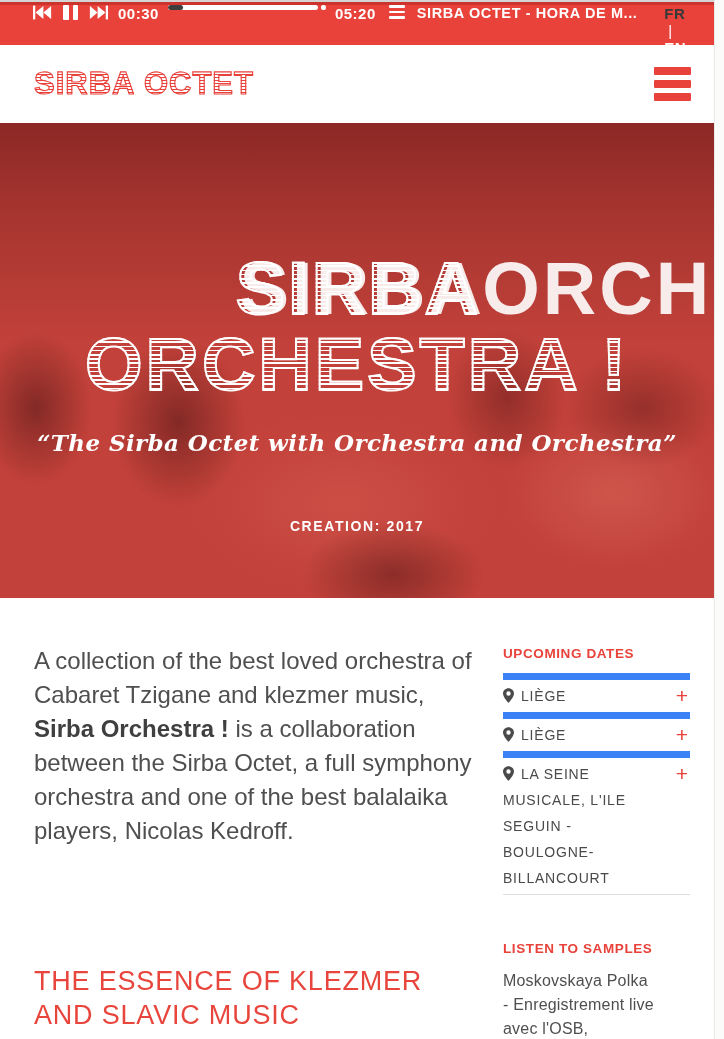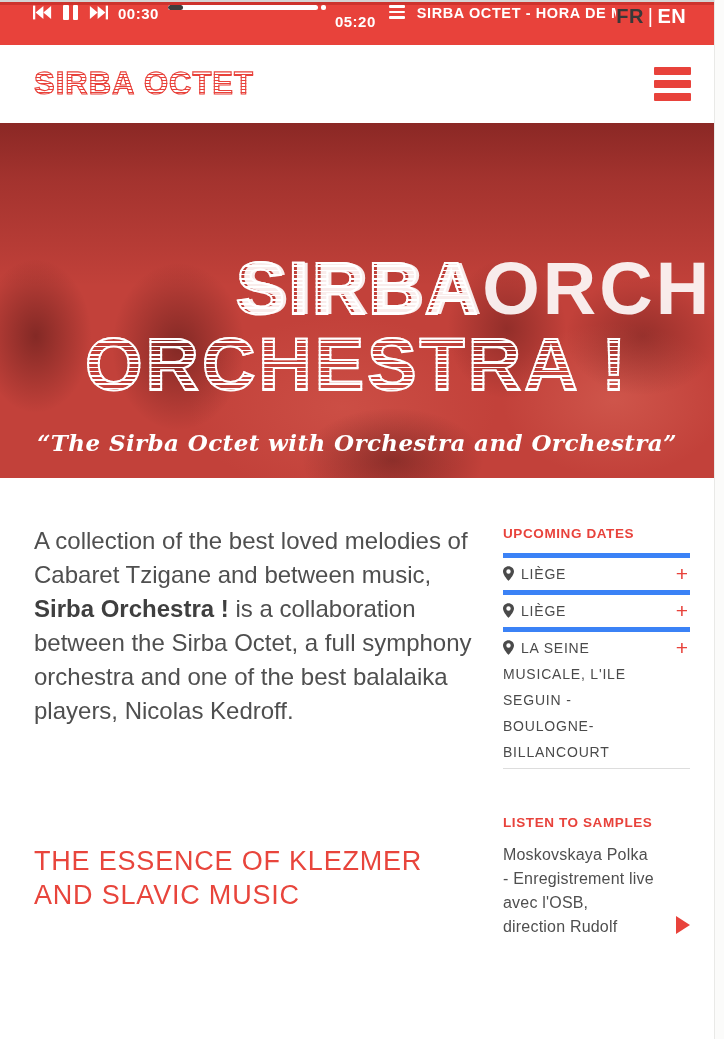--- a/index.html
+++ b/index.html
@@ -21,46 +21,46 @@
   .pbtn.pause { margin-right: 11px; }
   .pbtn.next { margin-right: 10px; }
   .pause-bars { display: flex; gap: 4px; }
   .pause-bars i { display: block; width: 5.5px; height: 15px; background: #fff; border-radius: 1px; }
   .ptime { color: #fff; font-weight: bold; font-size: 15px; letter-spacing: .5px; }
   .ptime.current { margin-right: 9px; }
   .progress { display: flex; align-items: center; }
   .track { width: 150px; height: 5px; background: #fff; border-radius: 3px; position: relative; overflow: hidden; }
   .elapsed { position: absolute; left: 0; top: 0; bottom: 0; background: #3d3d3d; border-radius: 3px; }
   .track-cap { width: 5px; height: 5px; background: #fff; border-radius: 2px; margin-left: 3px; }
-  .ptime.total { margin-left: 9px; margin-top: 8px; }
+  .ptime.total { margin-left: 9px; }
   .playlist-btn { margin-left: 13px; }
   .playlist-glyph { display: flex; flex-direction: column; gap: 3px; }
   .playlist-glyph i { display: block; width: 16px; height: 2.5px; background: #fff; border-radius: 1px; }
   .ptrack-title { color: #fff; font-weight: bold; font-size: 14.5px; letter-spacing: .6px;
     margin-left: 12px; white-space: nowrap; overflow: hidden; }
-  .lang { margin-left: auto; font-weight: bold; font-size: 20px; letter-spacing: .4px; display: flex; }
+  .lang { margin-left: auto; font-weight: bold; font-size: 15px; letter-spacing: .4px; display: flex; flex-direction: column; }
   .lang .fr { color: #383838; cursor: pointer; }
   .lang .sep { color: #fff; margin: 0 4px; font-weight: normal; }
   .lang .en { color: #fff; cursor: pointer; }
 
   
   .site-header { height: 78px; background: #fff; display: flex; align-items: center;
     justify-content: space-between; padding: 0 23px 0 34px; }
   .logo { font-size: 31px; font-weight: bold; letter-spacing: 1px; color: #e8423b;
     text-decoration: none; cursor: pointer; }
   @supports ((-webkit-background-clip: text)) {
     .logo { color: transparent; -webkit-text-stroke: 1.1px #e8423b;
       background: repeating-linear-gradient(0deg, #e8423b 0 1px, rgba(232,66,59,0) 1px 3px);
       -webkit-background-clip: text; background-clip: text; }
   }
   .menu-btn { background: none; border: none; cursor: pointer; display: flex; flex-direction: column; gap: 5px; padding: 4px 0; }
   .menu-btn i { display: block; width: 37px; height: 8px; background: #e8423b; border-radius: 1px; }
 
   
-  .hero { height: 355px; position: relative; overflow: hidden; text-align: center; color: #fff;
+  .hero { height: 475px; position: relative; overflow: hidden; text-align: center; color: #fff;
     padding-top: 128px;
     background-color: #c2413a;
     background-image:
       linear-gradient(180deg, rgba(84,15,16,.50) 0%, rgba(84,15,16,.28) 16%, rgba(120,30,28,0) 46%),
       radial-gradient(ellipse 80px 110px at 5% 60%, rgba(55,12,12,.45), rgba(55,12,12,0) 70%),
       radial-gradient(ellipse 95px 120px at 25% 63%, rgba(55,12,12,.45), rgba(55,12,12,0) 70%),
       radial-gradient(ellipse 85px 100px at 71% 58%, rgba(70,15,15,.38), rgba(70,15,15,0) 70%),
       radial-gradient(ellipse 110px 85px at 90% 60%, rgba(70,15,15,.35), rgba(70,15,15,0) 70%),
       radial-gradient(ellipse 130px 75px at 55% 95%, rgba(55,12,12,.40), rgba(55,12,12,0) 70%),
       radial-gradient(ellipse 220px 130px at 48% 80%, rgba(238,125,108,.22), rgba(238,125,108,0) 70%),
@@ -84,21 +84,21 @@
   .article { width: 446px; margin-right: 30px; }
   .intro { font-size: 24px; line-height: 34px; color: #4f4f4f; }
   .intro .bold { font-weight: bold; color: #3f3f3f; }
   .section-heading { margin-top: 116px; color: #e8453c; font-size: 27px; line-height: 34px;
     letter-spacing: .8px; font-weight: 500; }
 
   .sidebar { width: 190px; padding-top: 2px; }
   .side-heading { color: #e8423b; font-size: 13.5px; font-weight: bold; letter-spacing: .6px; }
   .dates-list { list-style: none; margin-top: 12px; }
   .date-item { display: flex; justify-content: space-between; align-items: flex-start;
-    border-top: 5px solid #3b82f6; padding: 3px 0; cursor: pointer; }
+    border-top: 7px solid #3b82f6; padding: 3px 0; cursor: pointer; }
   .date-item:last-child { border-bottom: 1px solid #ddd; gap: 20px; }
   .date-label { font-size: 14px; color: #4a4a4a; letter-spacing: .8px; line-height: 26px; width: 152px; }
   .pin-icon { vertical-align: -2px; margin-right: 7px; }
   .plus { color: #e8423b; font-size: 21px; font-weight: 300; line-height: 26px; padding-right: 2px; }
 
   .samples { margin-top: 46px; }
   .sample-item { display: flex; justify-content: space-between; margin-top: 13px; cursor: pointer; }
   .sample-title { font-size: 16px; line-height: 24px; color: #4f4f4f; width: 152px; letter-spacing: .2px; }
   .play-icon { width: 0; height: 0; border-left: 14px solid #e8423b;
     border-top: 9px solid transparent; border-bottom: 9px solid transparent;
@@ -182,21 +182,21 @@
         <span class="face">ORCHESTRA !</span>
       </span>
     </h1>
     <div class="hero-subtitle">“The Sirba Octet with Orchestra and Orchestra”</div>
     <div class="hero-creation">CREATION: 2017</div>
   </section>
 
   <div class="content">
 
     <div class="article">
-      <p class="intro"><span>A collection of the best loved melodies of Cabaret Tzigane and between music, </span><span class="bold">Sirba Orchestra !</span><span> is a collaboration between the Sirba Octet, a full symphony orchestra and one of the best balalaika players, Nicolas Kedroff.</span></p>
+      <p class="intro"><span>A collection of the best loved orchestra of Cabaret Tzigane and klezmer music, </span><span class="bold">Sirba Orchestra !</span><span> is a collaboration between the Sirba Octet, a full symphony orchestra and one of the best balalaika players, Nicolas Kedroff.</span></p>
       <h2 class="section-heading">THE ESSENCE OF KLEZMER AND SLAVIC MUSIC</h2>
     </div>
 
     <aside class="sidebar">
       <h3 class="side-heading">UPCOMING DATES</h3>
       <ul class="dates-list">
         <li class="date-item">
           <span class="date-label"><svg class="pin-icon" width="11" height="15" viewBox="0 0 12 16">
                 <path d="M6 0C2.7 0 0 2.6 0 5.8 0 10 6 16 6 16s6-6 6-10.2C12 2.6 9.3 0 6 0zm0 8.2a2.4 2.4 0 1 1 0-4.8 2.4 2.4 0 0 1 0 4.8z" fill="#4a4a4a"></path>
               </svg><span>LIÈGE</span></span>

